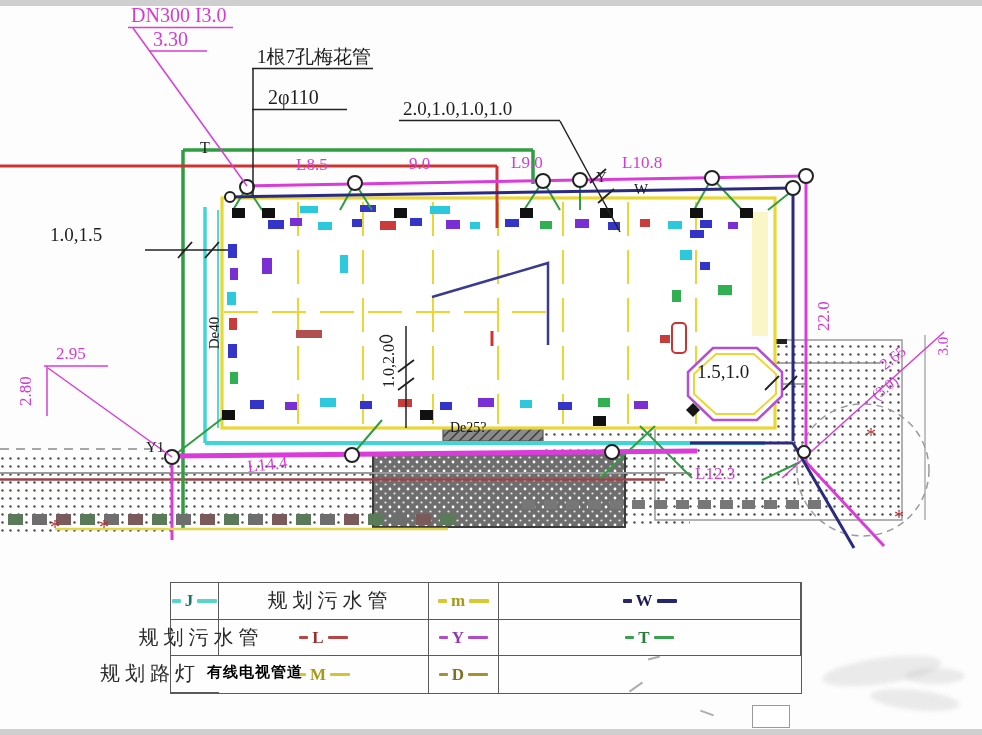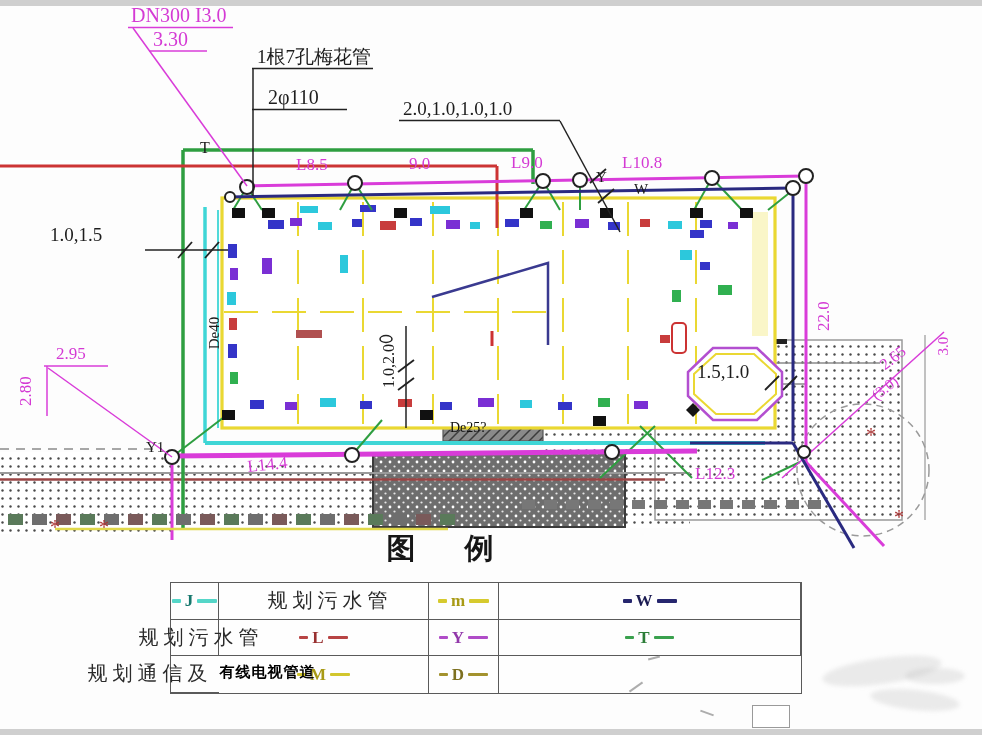--- a/index.html
+++ b/index.html
@@ -318,21 +318,20 @@
     <text x="450" y="432" font-size="14" fill="#101010">De25?</text>
     <text x="697" y="378" font-size="19" fill="#1d1d1d">1.5,1.0</text>
     <text transform="translate(829 316) rotate(-90)" text-anchor="middle" font-size="17" fill="#d43ad4">22.0</text>
     <text transform="translate(896 362) rotate(-38)" text-anchor="middle" font-size="16" fill="#d43ad4">2.65</text>
     <text transform="translate(888 392) rotate(-38)" text-anchor="middle" font-size="15" fill="#d43ad4">(3.0)</text>
     <text transform="translate(948 346) rotate(-90)" text-anchor="middle" font-size="15" fill="#d43ad4">3.0</text>
   </g>
 </svg>
 
 
-<div class="legend-title">图　例</div>
 
 <div class="legend-table">
 
   <div class="cell mcell">
     <span class="dash s" style="background-color: rgb(85, 214, 200);"></span>
         <span class="mletter" style="color: rgb(23, 119, 109);">J</span>
         <span class="dash l" style="background-color: rgb(85, 214, 200);"></span>
   </div>
   <div class="cell lcell">
         <span>规划污水管</span>
@@ -361,21 +360,21 @@
     <span class="dash s" style="background-color: rgb(176, 76, 200);"></span>
         <span class="mletter" style="color: rgb(146, 56, 170);">Y</span>
         <span class="dash l" style="background-color: rgb(176, 76, 200);"></span>
   </div>
   <div class="cell mcell">
     <span class="dash s" style="background-color: rgb(58, 161, 78);"></span>
         <span class="mletter" style="color: rgb(44, 125, 56);">T</span>
         <span class="dash l" style="background-color: rgb(58, 161, 78);"></span>
   </div>
   <div class="cell lcell lastcol">
-        <span>规划通信及</span>
+        <span>规划路灯</span>
         <span class="boldpart">有线电视管道</span>
       </div>
 
   <div class="cell mcell lastrow">
     <span class="dash s" style="background-color: rgb(210, 198, 46);"></span>
         <span class="mletter" style="color: rgb(168, 154, 21);">M</span>
         <span class="dash l" style="background-color: rgb(210, 198, 46);"></span>
   </div>
   <div class="cell mcell lastrow">
     <span class="dash s" style="background-color: rgb(163, 146, 46);"></span>

